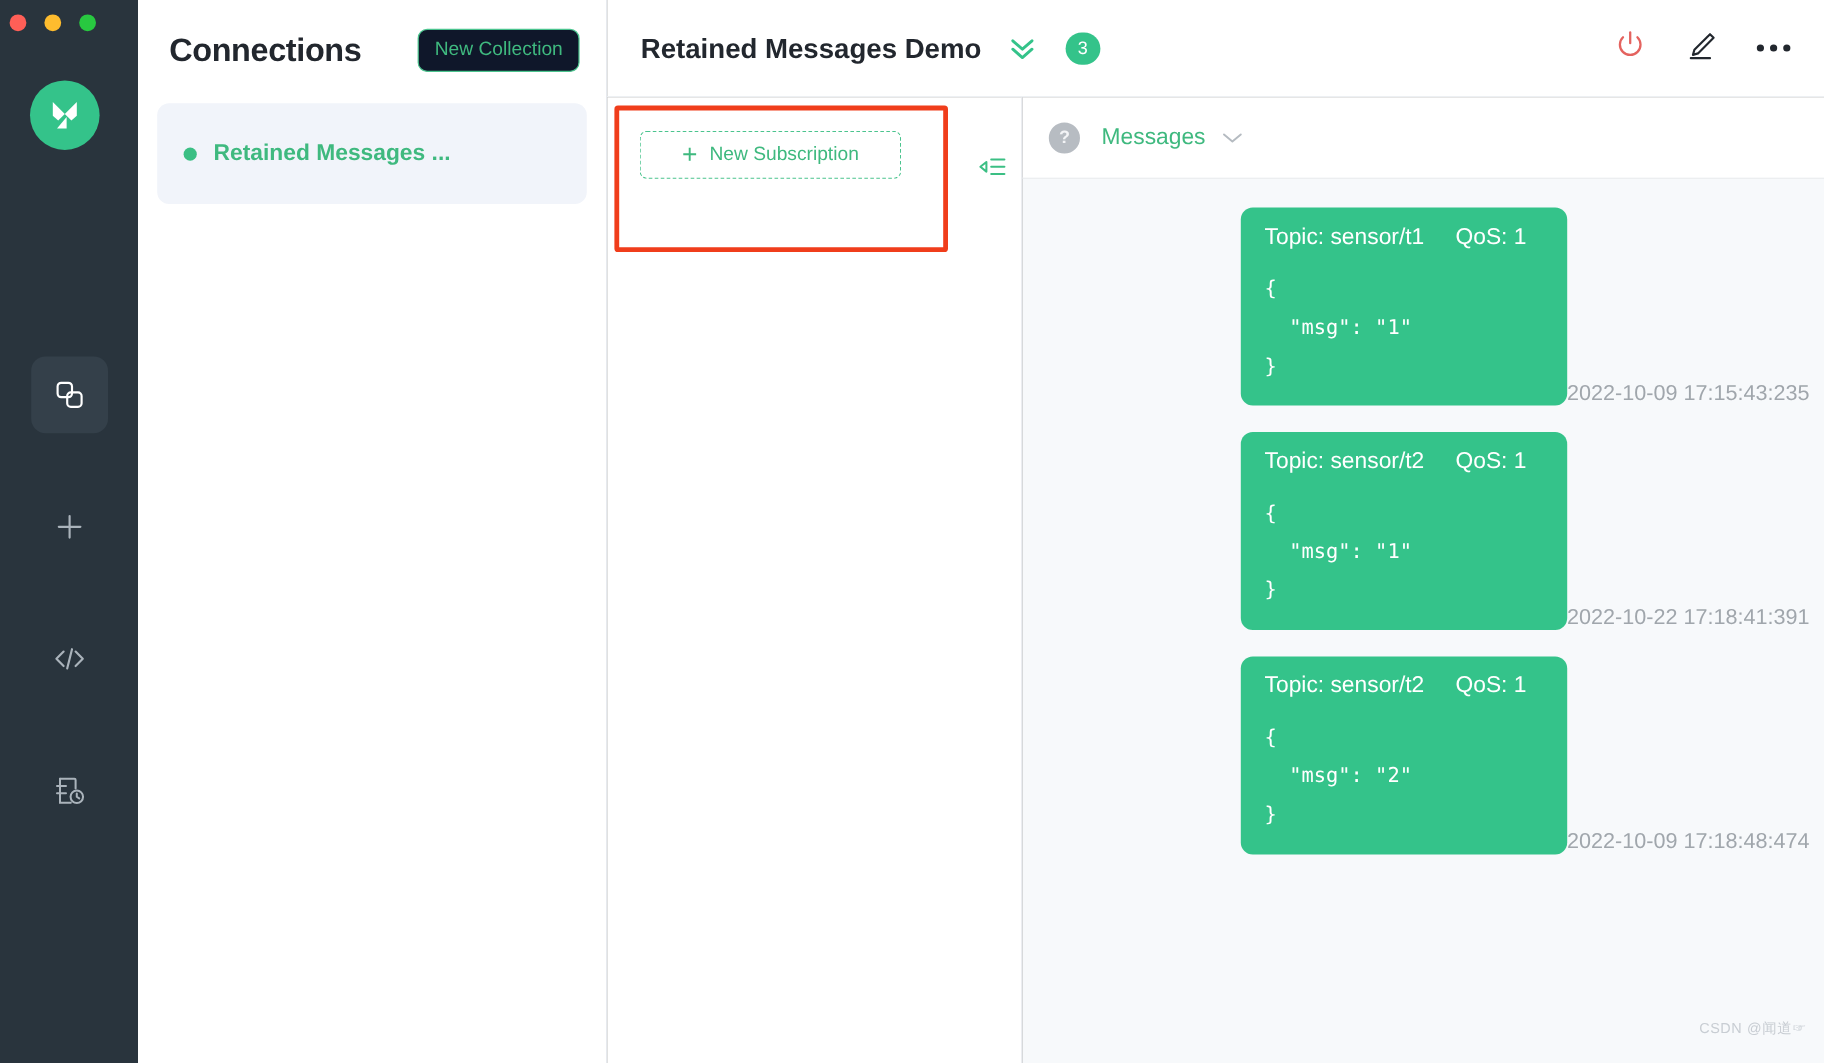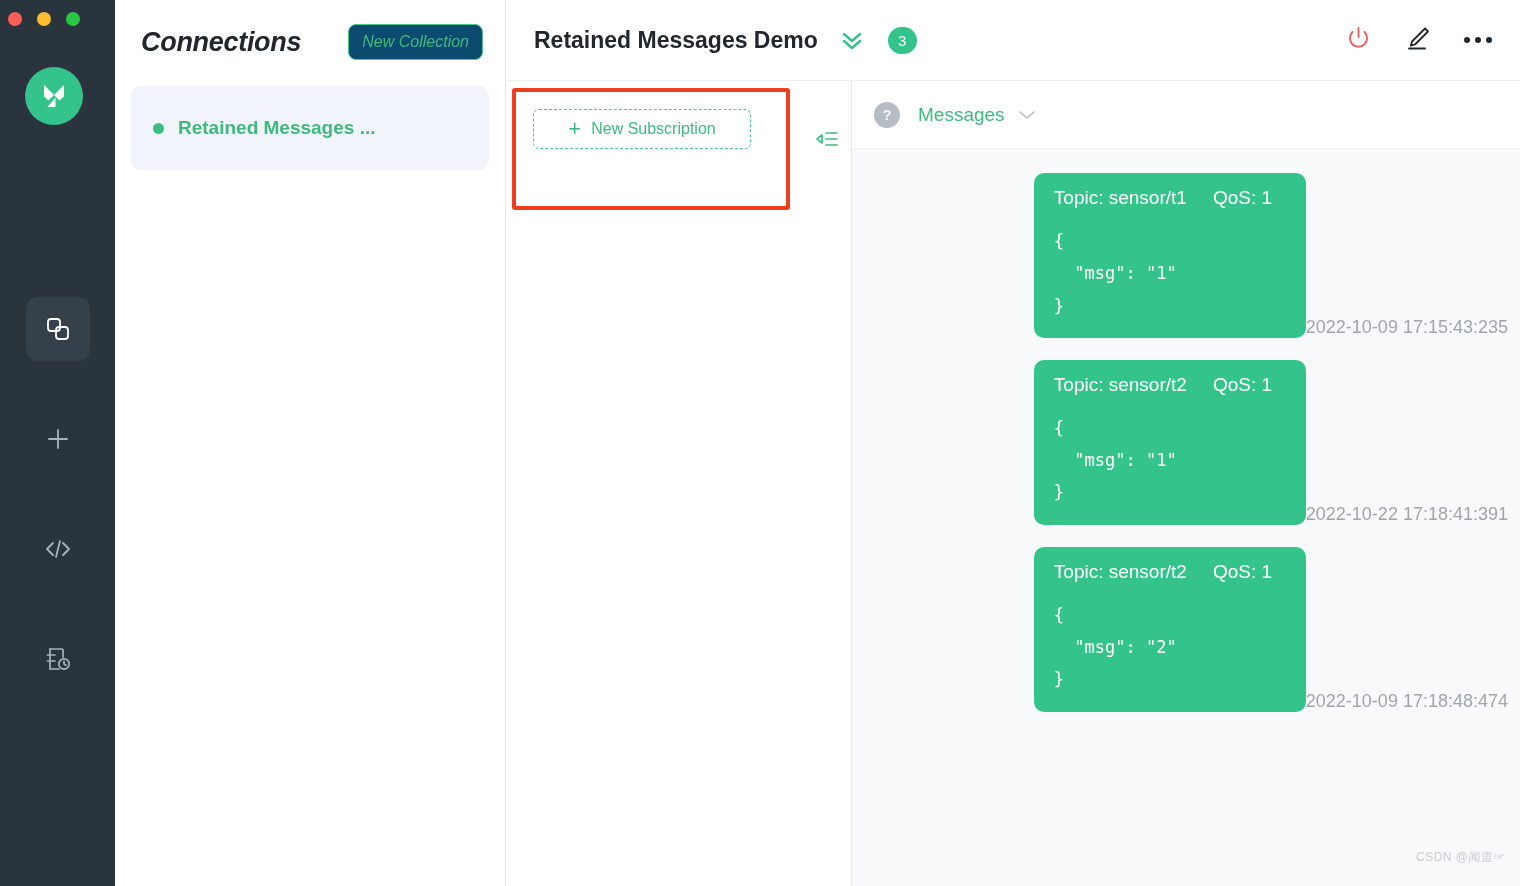--- a/index.html
+++ b/index.html
@@ -42,29 +42,28 @@
   
   .connections {
     width: 391px; flex: 0 0 391px; height: 886px;
     background: #ffffff;
     border-right: 1px solid #e6e9ee;
     position: relative;
   }
   .conn-head {
     display: flex; align-items: center; justify-content: space-between;
     padding: 24px 22px 0 26px;
-    font-style: italic;
   }
   .conn-title {
     font-size: 27px; font-weight: bold; color: #22272e; letter-spacing: -0.3px;
   }
   .new-collection {
     border: 1px solid #4bc48e; color: #3fb97f;
     border-radius: 8px; font-size: 16px;
-    padding: 8px 13px; background: #0c4a6e; white-space: nowrap;
+    padding: 8px 13px; background: #0f172a; white-space: nowrap;
   }
   .conn-list { margin-top: 26px; padding: 0 16px; }
   .conn-item {
     background: #f1f4fa; border-radius: 10px;
     height: 84px; display: flex; align-items: center;
     padding: 0 22px; gap: 14px;
   }
   .conn-dot { width: 11px; height: 11px; border-radius: 50%; background: #3bbf84; flex: 0 0 11px; }
   .conn-name { color: #3fb97f; font-size: 19px; font-weight: bold; }
 

